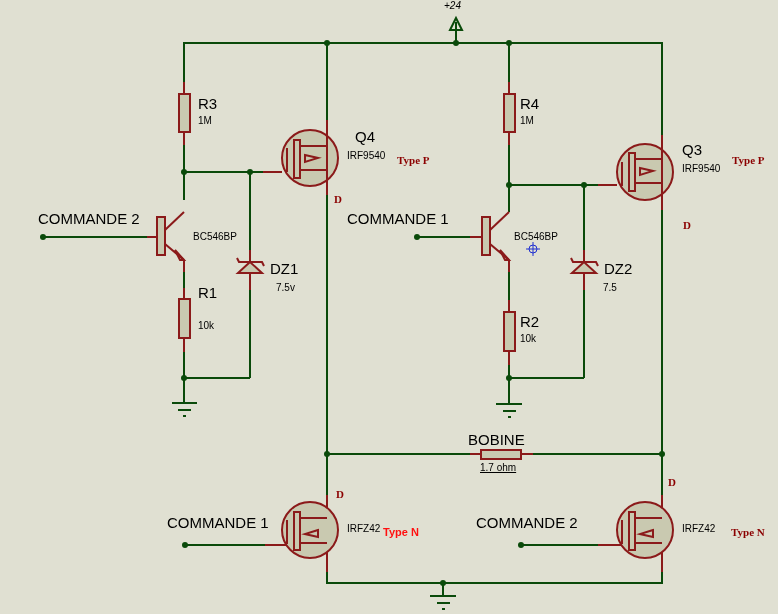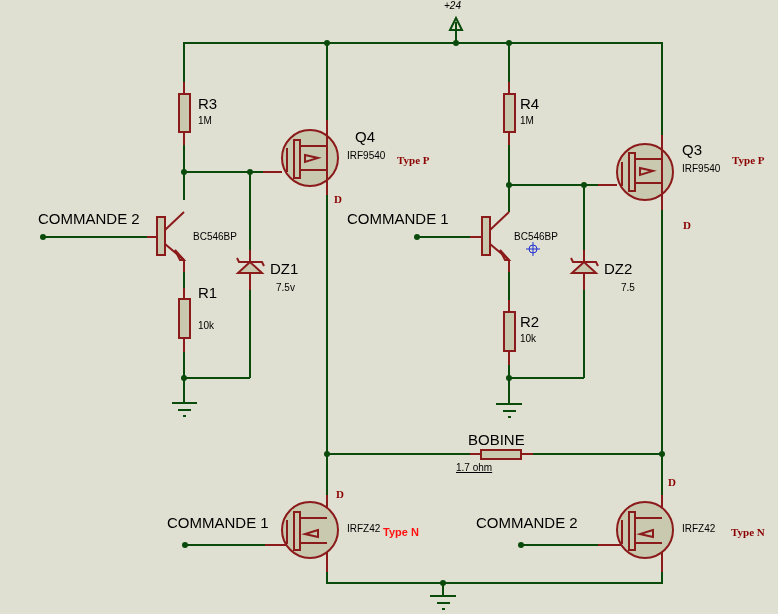--- a/index.html
+++ b/index.html
@@ -186,26 +186,26 @@
 
 <div class="lbl big" style="left:520px;top:95px;">R4</div>
 <div class="lbl small" style="left:520px;top:115px;">1M</div>
 <div class="lbl big" style="left:682px;top:141px;">Q3</div>
 <div class="lbl small" style="left:682px;top:163px;">IRF9540</div>
 <div class="red" style="left:732px;top:154px;">Type P</div>
 <div class="red" style="left:683px;top:219px;">D</div>
 <div class="lbl big" style="left:347px;top:210px;">COMMANDE  1</div>
 <div class="lbl small" style="left:514px;top:231px;">BC546BP</div>
 <div class="lbl big" style="left:604px;top:260px;">DZ2</div>
-<div class="lbl small" style="left:621px;top:282px;text-align:right;">7.5</div>
+<div class="lbl small" style="left:603px;top:282px;text-align:right;">7.5</div>
 <div class="lbl big" style="left:520px;top:313px;">R2</div>
 <div class="lbl small" style="left:520px;top:333px;">10k</div>
 
 <div class="lbl big" style="left:468px;top:431px;">BOBINE</div>
-<div class="lbl small" style="left:456px;top:462px;text-decoration:underline;">1.7 ohm</div>
+<div class="lbl small" style="left:480px;top:462px;text-decoration:underline;">1.7 ohm</div>
 
 <div class="red" style="left:336px;top:488px;">D</div>
 <div class="lbl big" style="left:167px;top:514px;">COMMANDE  1</div>
 <div class="lbl small" style="left:347px;top:523px;">IRFZ42</div>
 <div class="redb" style="left:383px;top:526px;">Type N</div>
 
 <div class="red" style="left:668px;top:476px;">D</div>
 <div class="lbl big" style="left:476px;top:514px;">COMMANDE  2</div>
 <div class="lbl small" style="left:682px;top:523px;">IRFZ42</div>
 <div class="red" style="left:731px;top:526px;">Type N</div>

